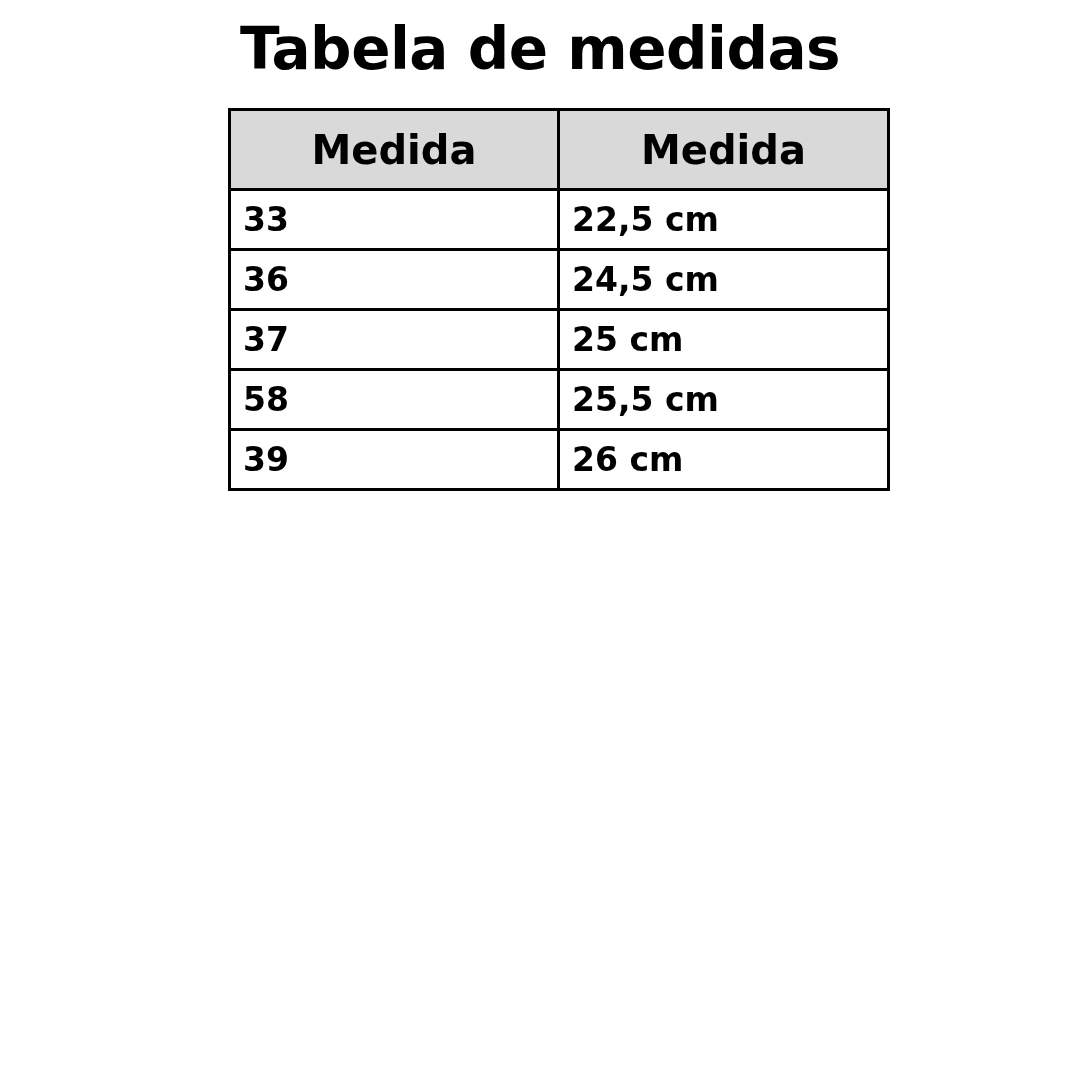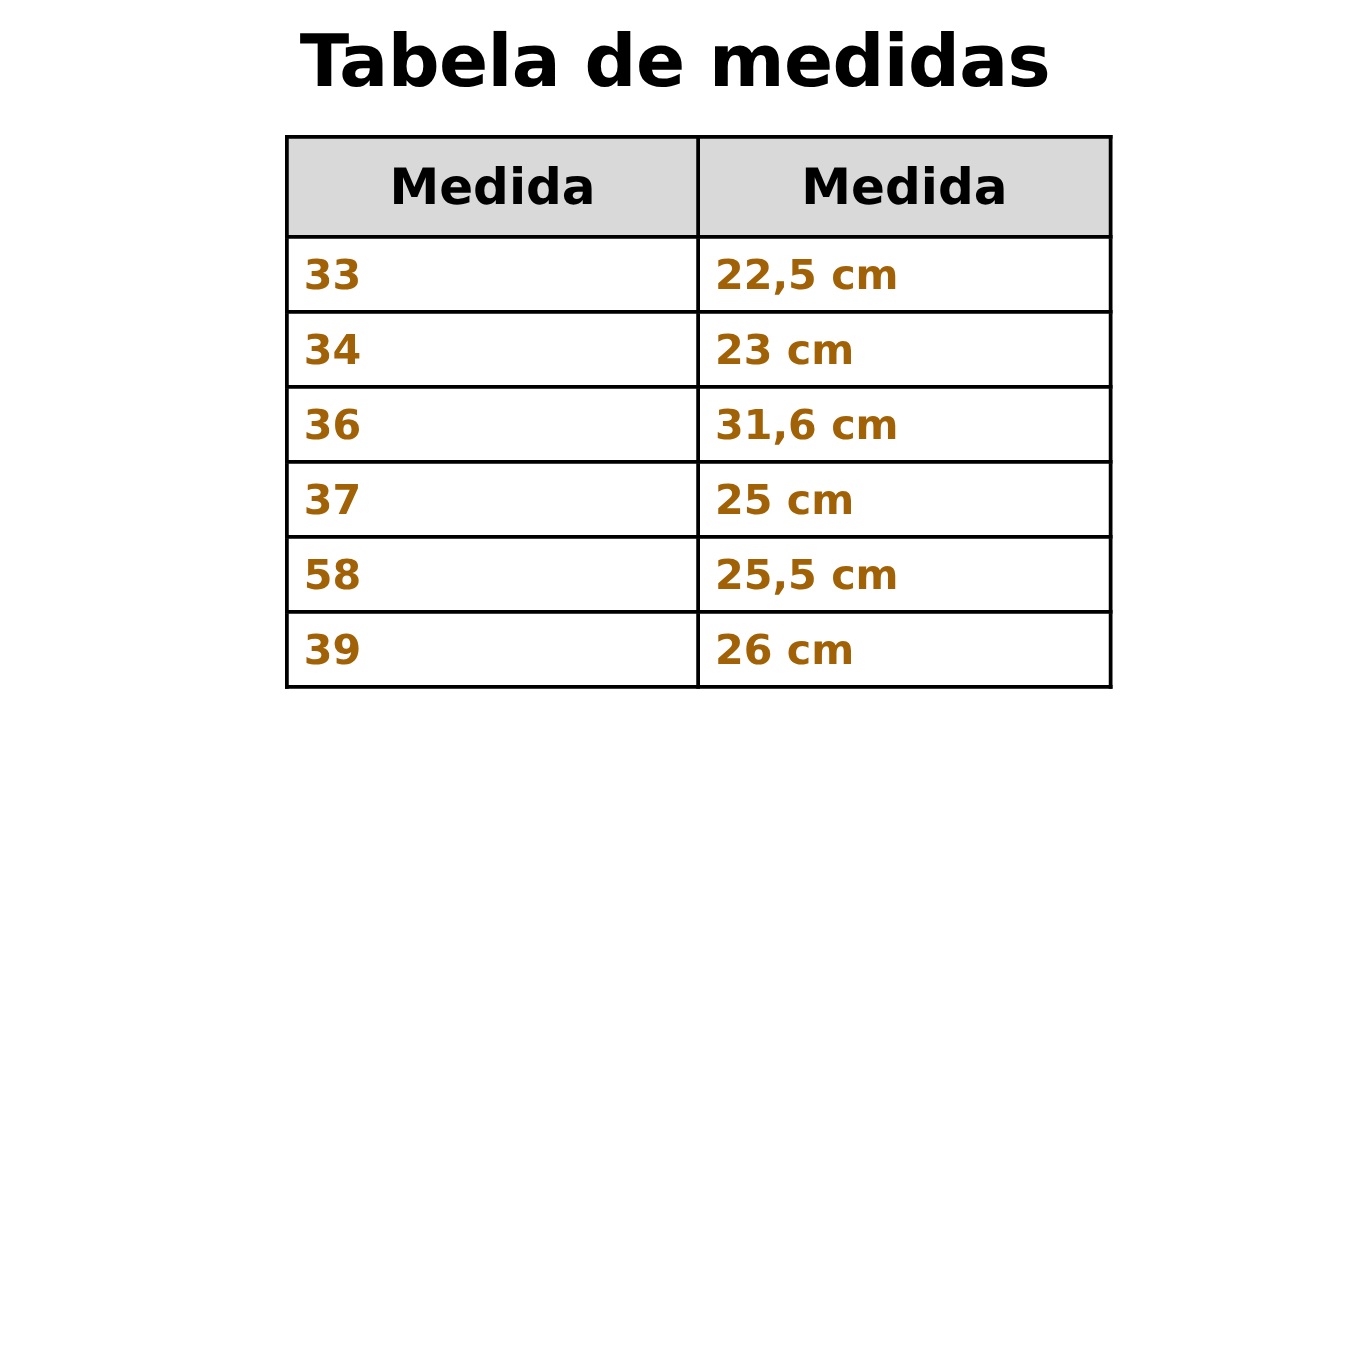--- a/index.html
+++ b/index.html
@@ -67,21 +67,21 @@
   table.size-table tbody td {
     border-left: 3px solid #000000;
     border-right: 3px solid #000000;
     border-bottom: 3px solid #000000;
     height: 57px;
     font-size: 33px;
     font-weight: bold;
     text-align: left;
     vertical-align: middle;
     padding: 0 0 0 12px;
-    color: #a16207;
+    color: #000000;
     background: #ffffff;
   }
 
   table.size-table tbody tr:last-child td {
     border-bottom: 3px solid #000000;
   }
 </style>
 </head>
 <body>
 
@@ -100,26 +100,22 @@
           <th>Medida</th>
           <th>Medida</th>
         </tr>
       </thead>
       <tbody>
         <tr>
           <td>33</td>
           <td>22,5 cm</td>
         </tr>
         <tr>
-          <td>34</td>
-          <td>23 cm</td>
-        </tr>
-        <tr>
           <td>36</td>
-          <td>31,6 cm</td>
+          <td>24,5 cm</td>
         </tr>
         <tr>
           <td>37</td>
           <td>25 cm</td>
         </tr>
         <tr>
           <td>58</td>
           <td>25,5 cm</td>
         </tr>
         <tr>

